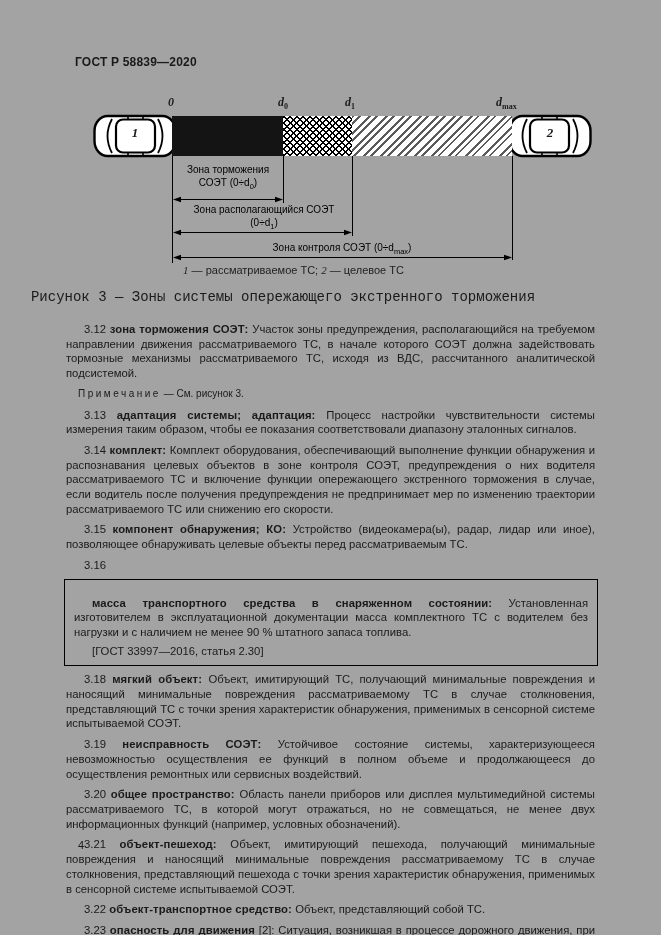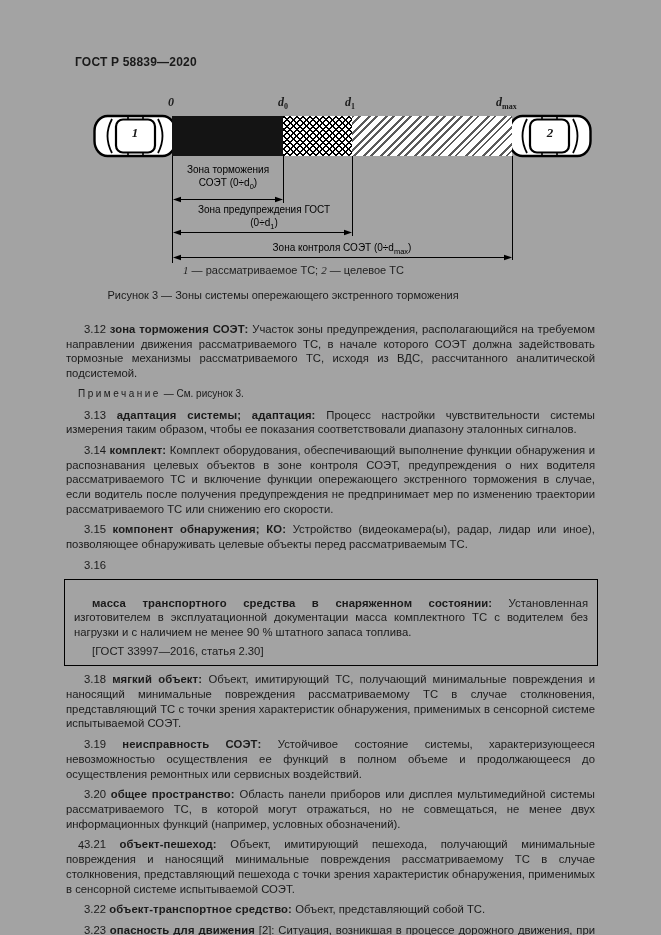--- a/index.html
+++ b/index.html
@@ -38,21 +38,21 @@
   .dim-svg{left:0;top:0;width:661px;height:310px;pointer-events:none;}
 
   .zone-text{position:absolute;text-align:center;font-size:10px;line-height:13px;color:#000;}
   .zone-text sub{font-size:7.5px;}
   .zt1{left:168px;width:120px;top:163px;}
   .zt2{left:168px;width:192px;top:203px;}
   .zt3{left:172px;width:340px;top:241px;}
 
   .fig-legend{position:absolute;left:0;top:264px;width:587px;text-align:center;font-size:11px;color:#222;}
   .fig-legend .it{font-family:"Liberation Serif",serif;font-style:italic;}
-  .fig-caption{position:absolute;left:0;top:289px;width:566px;text-align:center;font-size:11px;}
+  .fig-caption{position:absolute;left:0;top:289px;width:566px;text-align:center;font-size:14px;font-family:Liberation Mono, monospace;}
 
   
   .body-text{position:absolute;left:60px;top:316px;width:541px;font-size:11.3px;line-height:14.7px;text-align:justify;}
   .body-text p{margin:6px;text-indent:18px;}
   .body-text b{letter-spacing:.1px;}
   .note{font-size:10px;margin:3px 0 3px 0 !important;text-indent:26px;}
   .note .note-label{letter-spacing:2.5px;}
   .std-box{border:1px solid #000000;margin:5px 3px 6px 4px;padding:16px 9px 7px 9px;}
   .std-box p{margin:0;}
   .std-box .src{text-indent:18px;margin-top:4px;}
@@ -116,21 +116,21 @@
       <polygon points="173,257.5 181,254.7 181,260.3"></polygon>
       <polygon points="512,257.5 504,254.7 504,260.3"></polygon>
     </g>
   </svg>
 
   <div class="zone-text zt1">
     <div>Зона торможения</div>
     <div><span>СОЭТ (0÷d</span><sub>0</sub><span>)</span></div>
   </div>
   <div class="zone-text zt2">
-    <div>Зона предупреждения ГОСТ</div>
+    <div>Зона располагающийся СОЭТ</div>
     <div><span>(0÷d</span><sub>1</sub><span>)</span></div>
   </div>
   <div class="zone-text zt3">
     <span>Зона контроля СОЭТ (0÷d</span><sub>max</sub><span>)</span>
   </div>
 
   <div class="fig-legend">
     <span class="it">1</span><span> — рассматриваемое ТС; </span><span class="it">2</span><span> — целевое ТС</span>
   </div>
   <div class="fig-caption">Рисунок 3 — Зоны системы опережающего экстренного торможения</div>

